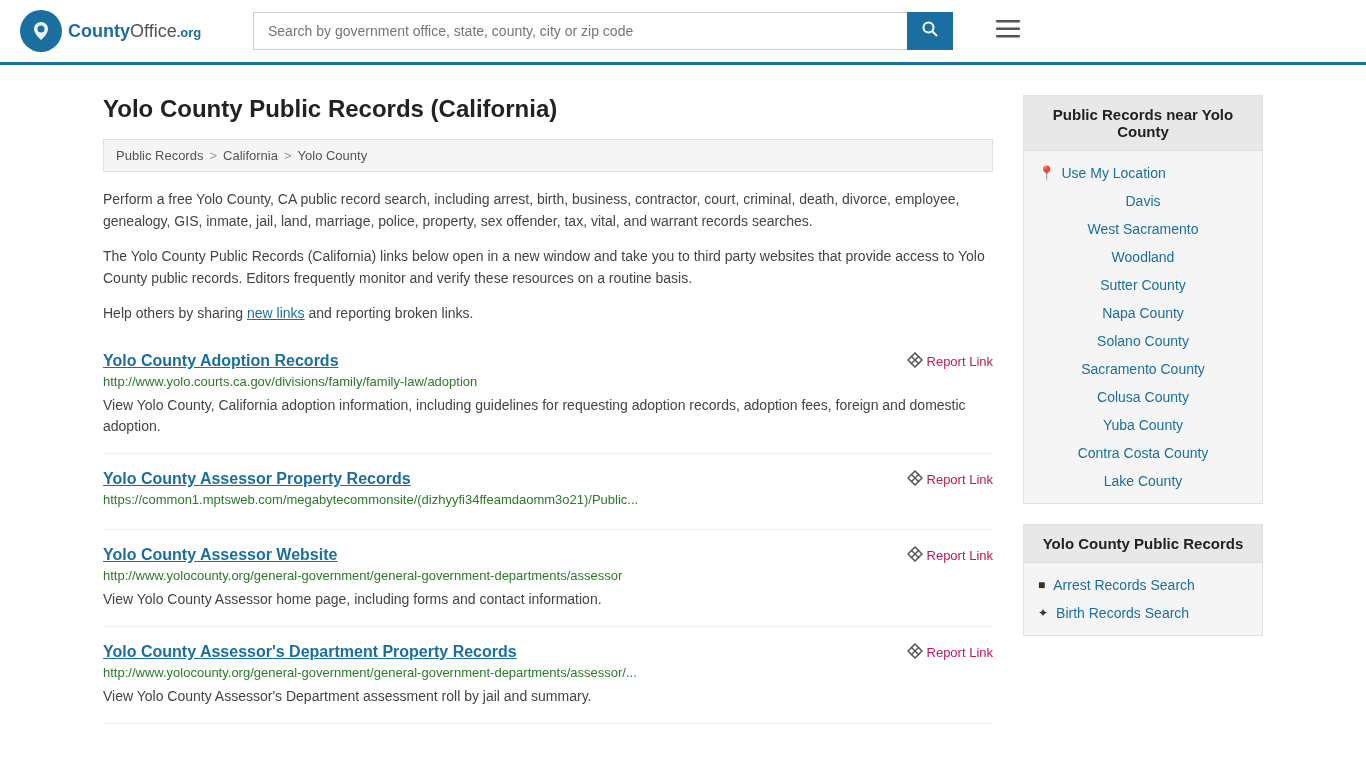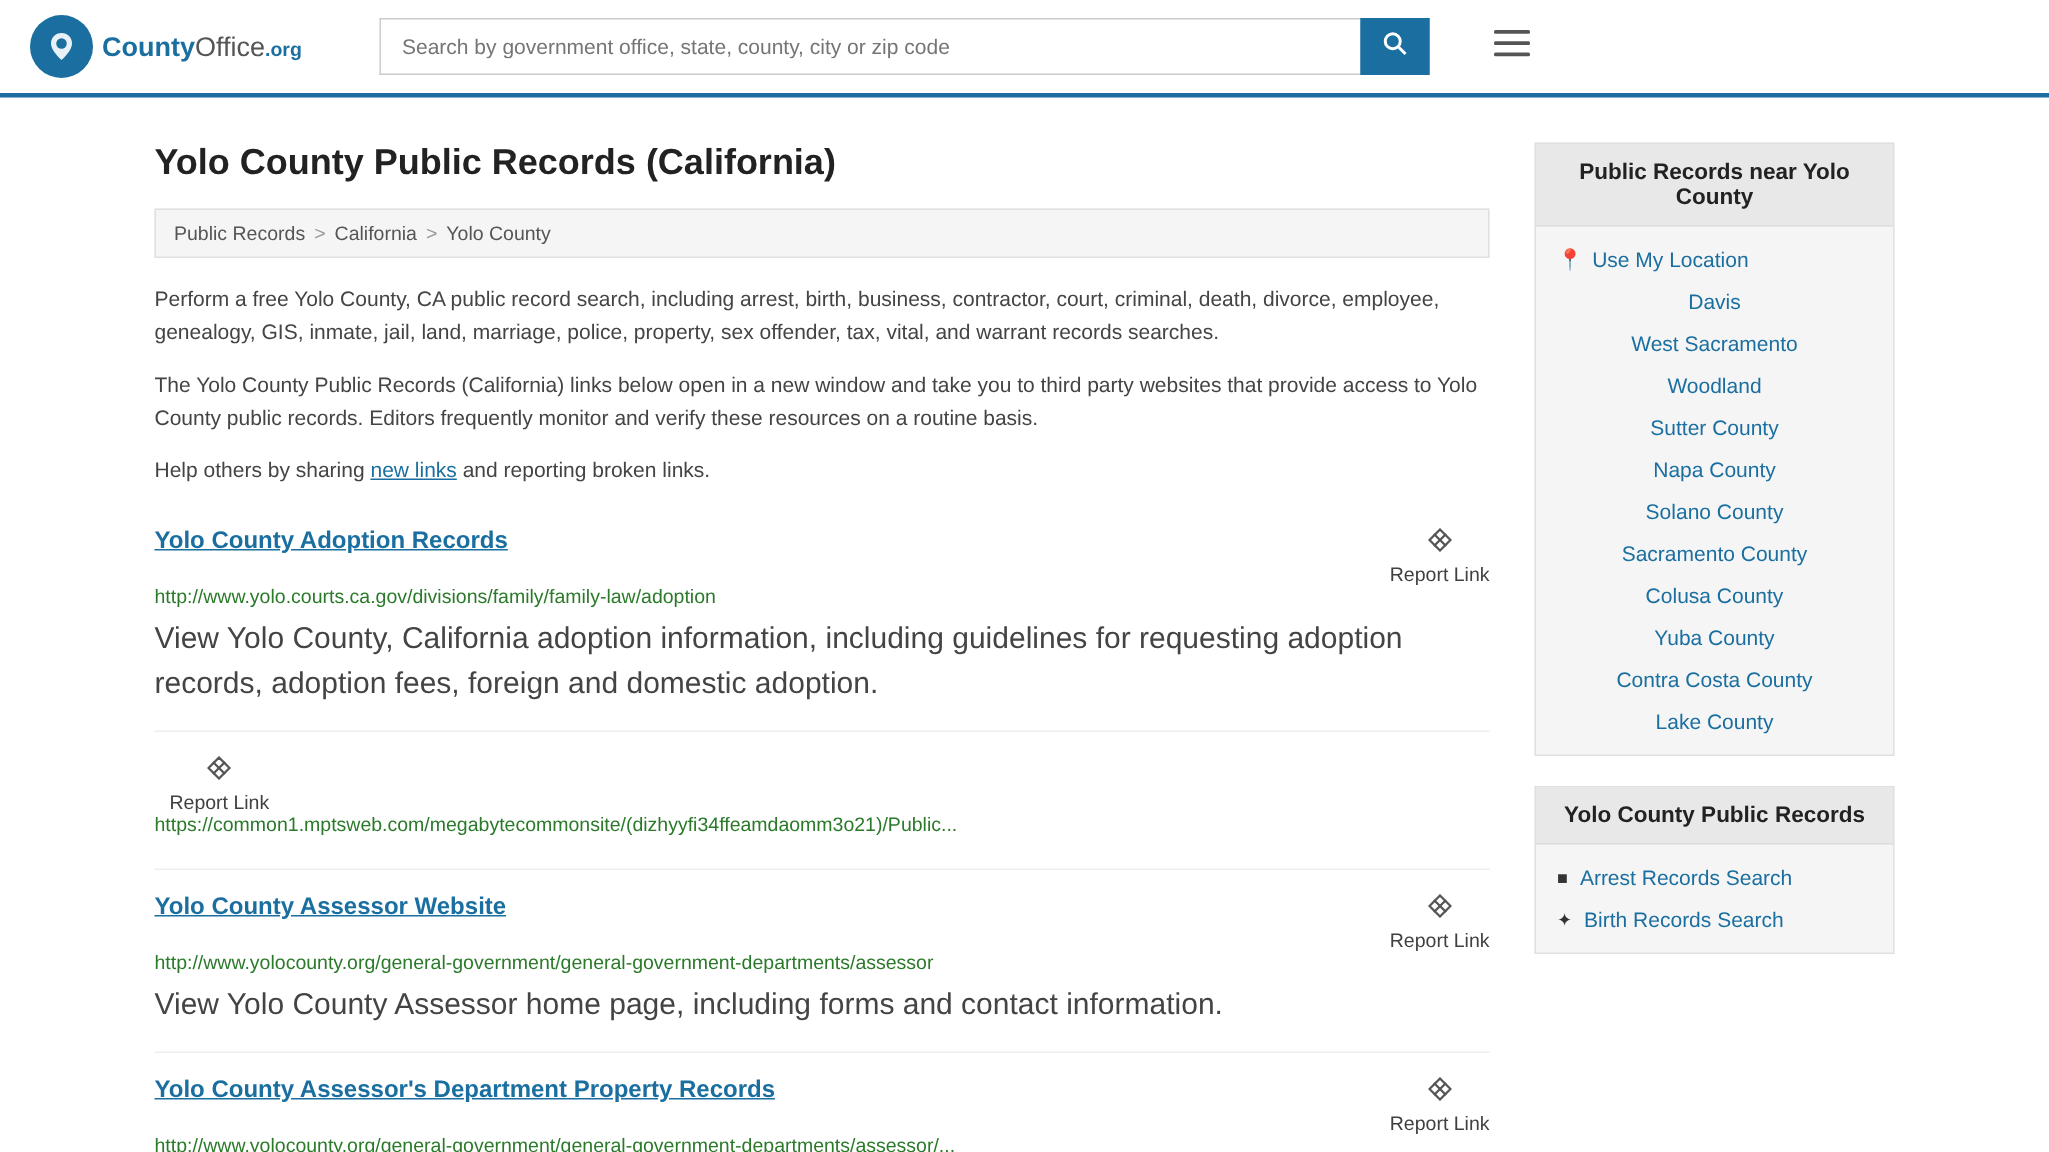--- a/index.html
+++ b/index.html
@@ -144,38 +144,37 @@
     }
     .record-header {
       display: flex;
       justify-content: space-between;
       align-items: flex-start;
     }
     .report-link {
       display: flex;
       align-items: center;
       gap: 4px;
-      color: #404040;
+      color: #be185d;
       font-size: 13px;
       cursor: pointer;
       white-space: nowrap;
       margin-left: 10px;
-      flex-direction: column;
     }
     .report-icon {
       font-size: 14px;
     }
     .record-url {
       color: #2a7a2a;
       font-size: 13px;
       margin-bottom: 6px;
       word-break: break-all;
     }
     .record-desc {
-      font-size: 20px;
+      font-size: 14px;
       color: #444;
       line-height: 1.5;
     }
 
     
     .sidebar-section {
       background: #f5f5f5;
       border: 1px solid #e0e0e0;
       margin-bottom: 20px;
     }
@@ -290,20 +289,21 @@
             </svg>
           </span>
           <span>Report Link</span>
         </div>
       </div>
       <div class="record-url">http://www.yolo.courts.ca.gov/divisions/family/family-law/adoption</div>
       <div class="record-desc">View Yolo County, California adoption information, including guidelines for requesting adoption records, adoption fees, foreign and domestic adoption.</div>
     </div>
         <div class="record-item">
       <div class="record-header">
+        <a href="#" class="record-title">Yolo County Assessor Property Records</a>
         <div class="report-link">
           <span class="report-icon">
             <svg width="16" height="16" viewBox="0 0 16 16" fill="none">
               <path d="M8 1 L15 8 L8 15 L1 8 Z" stroke="#555" stroke-width="1.5" fill="none"></path>
               <line x1="4" y1="4" x2="12" y2="12" stroke="#555" stroke-width="1.5"></line>
               <line x1="12" y1="4" x2="4" y2="12" stroke="#555" stroke-width="1.5"></line>
             </svg>
           </span>
           <span>Report Link</span>
         </div>

